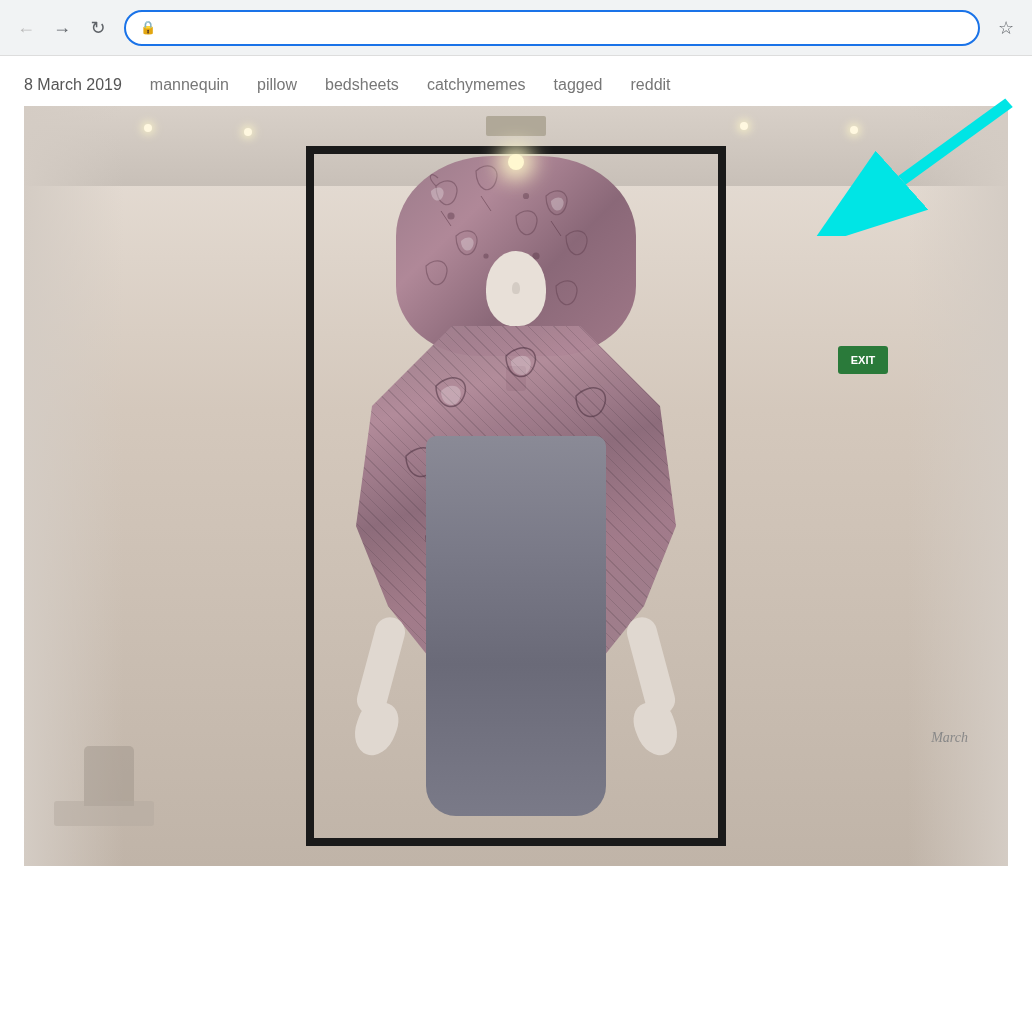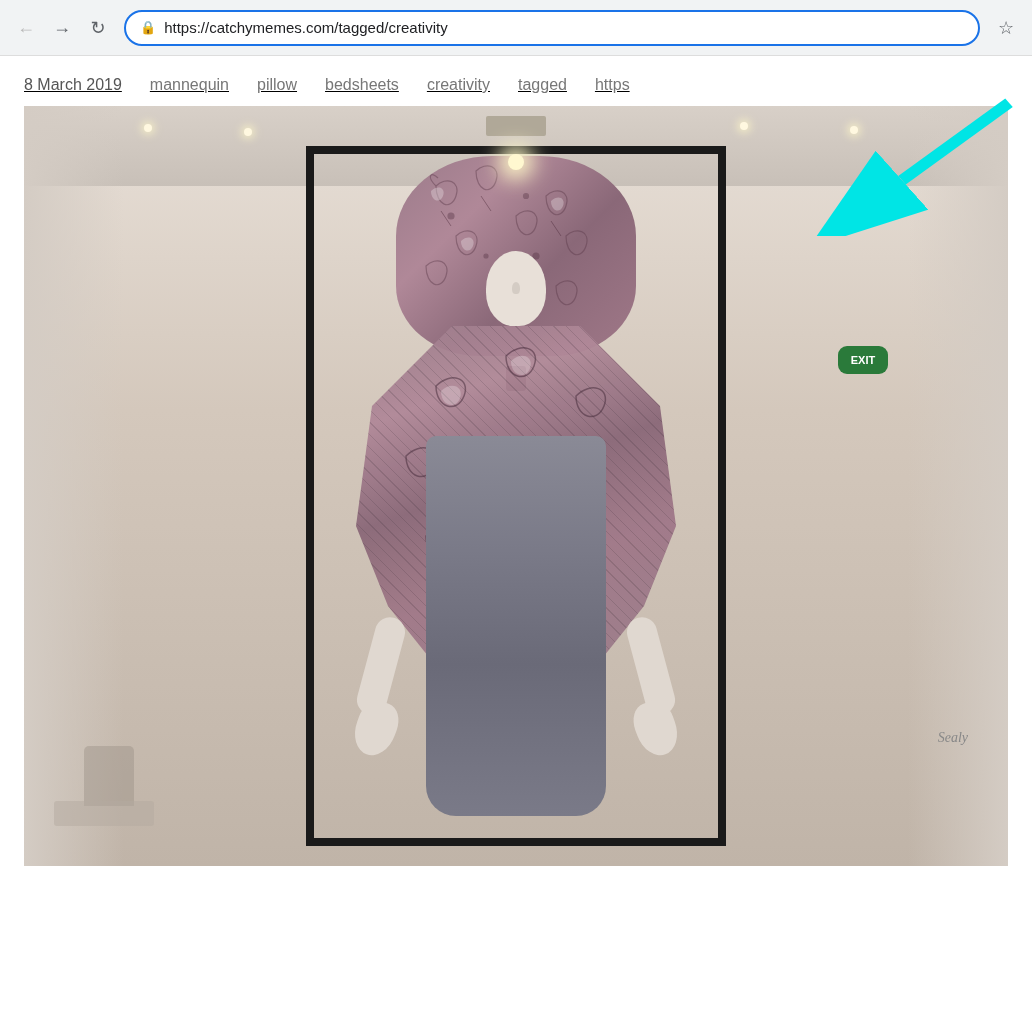--- a/index.html
+++ b/index.html
@@ -71,21 +71,20 @@
       align-items: center;
       justify-content: center;
       border-radius: 50%;
       font-size: 18px;
       color: #5f6368;
     }
 
     
     .page-content {
       padding: 20px 24px 16px 24px;
-      text-decoration: underline;
     }
 
     
     .meta-row {
       display: flex;
       flex-wrap: wrap;
       align-items: baseline;
       gap: 0;
       margin-bottom: 4px;
       position: relative;
@@ -309,21 +308,21 @@
     }
 
     
     .exit-sign {
       position: absolute;
       top: 240px;
       right: 120px;
       width: 50px;
       height: 28px;
       background: #2a7a3a;
-      border-radius: 9px;
+      border-radius: 3px;
       display: flex;
       align-items: center;
       justify-content: center;
       font-size: 11px;
       font-weight: bold;
       color: white;
     }
 
     
     .store-sign {
@@ -361,21 +360,20 @@
 <body>
 
 <div class="browser-chrome">
   <div class="nav-buttons">
     <button class="nav-btn disabled" title="Back">←</button>
     <button class="nav-btn" title="Forward">→</button>
     <button class="nav-btn" title="Reload">↻</button>
   </div>
   <div class="address-bar-wrapper">
     <span class="lock-icon">🔒</span>
-    <span class="address-bar-text">https://catchymemes.com/tagged/creativity</span>
   </div>
   <button class="star-btn">☆</button>
 </div>
 
 <div class="page-content">
 
   <div class="meta-row">
 
     <svg class="cyan-arrow-svg" viewBox="0 0 1032 200" preserveAspectRatio="none" style="position:absolute;top:-20px;left:0;width:1032px;height:180px;pointer-events:none;z-index:10;">
 
@@ -385,24 +383,24 @@
         </marker>
       </defs>
 
       <line x1="985" y1="52" x2="878" y2="138" stroke="#00e5e5" stroke-width="12" marker-end="url(#arrowhead)"></line>
     </svg>
 
     <a class="meta-item date" href="#">8 March 2019</a>
     <a class="meta-item" href="#">mannequin</a>
     <a class="meta-item" href="#">pillow</a>
     <a class="meta-item" href="#">bedsheets</a>
-    <a class="meta-item" href="#">creativity</a>
+    <a class="meta-item" href="#">catchymemes</a>
     <br style="width:100%">
     <a class="meta-item" href="#">tagged</a>
-    <a class="meta-item" href="#">https</a>
+    <a class="meta-item" href="#">reddit</a>
   </div>
 
   <div class="main-image-container">
     <div class="main-image">
       <div class="scene">
 
         <div class="ceiling-area">
           <div class="vent"></div>
 
           <div class="light-spot" style="left:120px;top:18px;"></div>
@@ -418,21 +416,21 @@
           <div class="frame-right"></div>
         </div>
 
         <div class="bg-store-left"></div>
         <div class="bg-store-right"></div>
 
         <div class="exit-sign">
           <span>EXIT</span>
         </div>
 
-        <div class="store-sign">Sealy</div>
+        <div class="store-sign">March</div>
 
         <div class="mannequin-wrapper">
 
           <div class="pillow-head">
 
             <svg class="pillow-pattern" viewBox="0 0 240 200" xmlns="http://www.w3.org/2000/svg">
 
               <g opacity="0.6" fill="none" stroke="#5a3848" stroke-width="1.2">
                 <path d="M40,30 C50,20 65,25 60,40 C55,55 40,50 40,30Z"></path>
                 <path d="M40,30 C30,20 35,15 42,22"></path>

